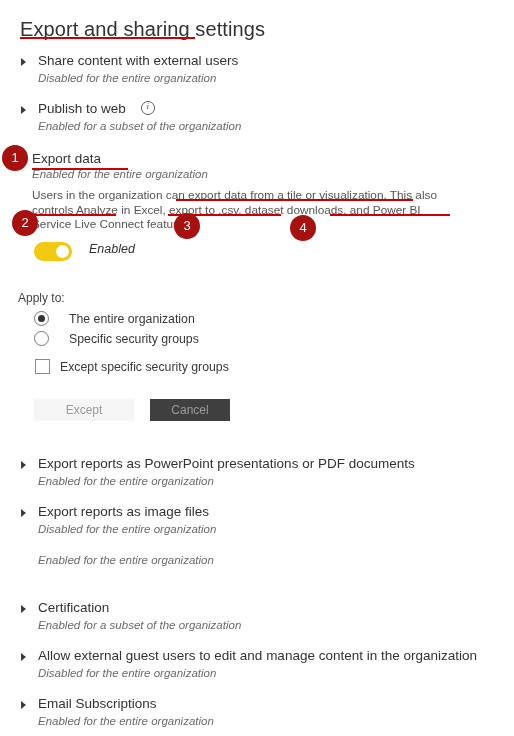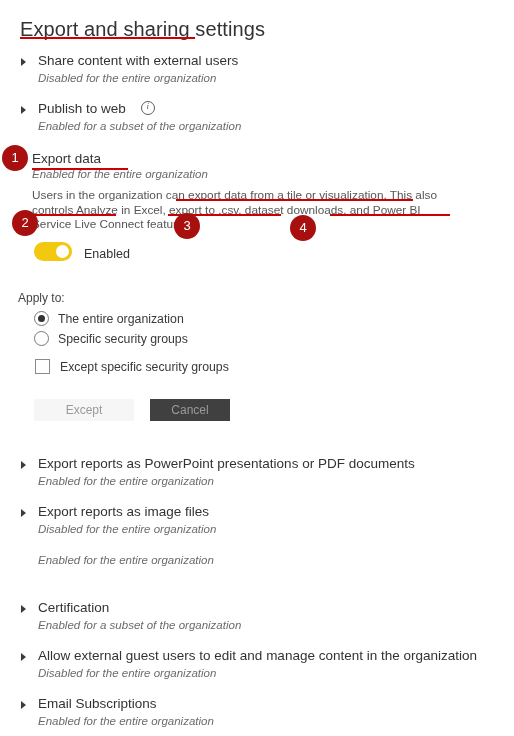--- a/index.html
+++ b/index.html
@@ -128,22 +128,23 @@
     line-height: 14.6px;
     color: #555555;
   }
 
   
   .toggle-row {
     position: absolute;
     left: 34px;
     top: 242px;
     display: flex;
-    align-items: flex-end;
-    gap: 12px;
+    align-items: flex-start;
+    gap: 17px;
+    font-style: italic;
   }
   .toggle {
     width: 38px;
     height: 19px;
     border-radius: 10px;
     background: #f2c811;
     position: relative;
   }
   .toggle .knob {
     position: absolute;
@@ -165,21 +166,21 @@
     left: 18px;
     top: 291px;
     font-size: 12px;
     color: #444444;
   }
   .radio-row {
     position: absolute;
     left: 34px;
     display: flex;
     align-items: center;
-    gap: 9px;
+    gap: 20px;
   }
   .radio {
     width: 13px;
     height: 13px;
     border: 1px solid #777777;
     border-radius: 50%;
     position: relative;
     flex: 0 0 13px;
     background: #fff;
   }

